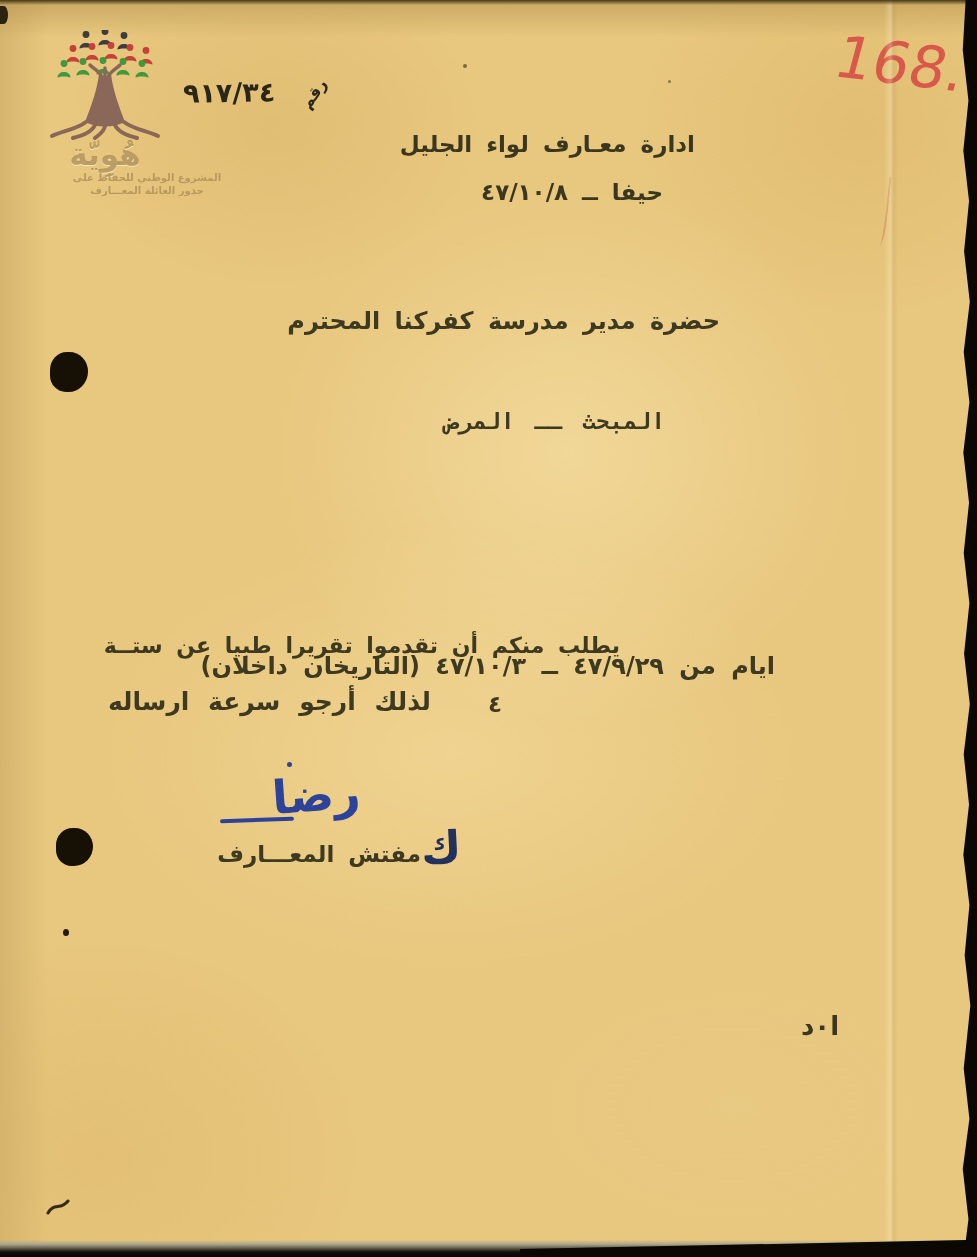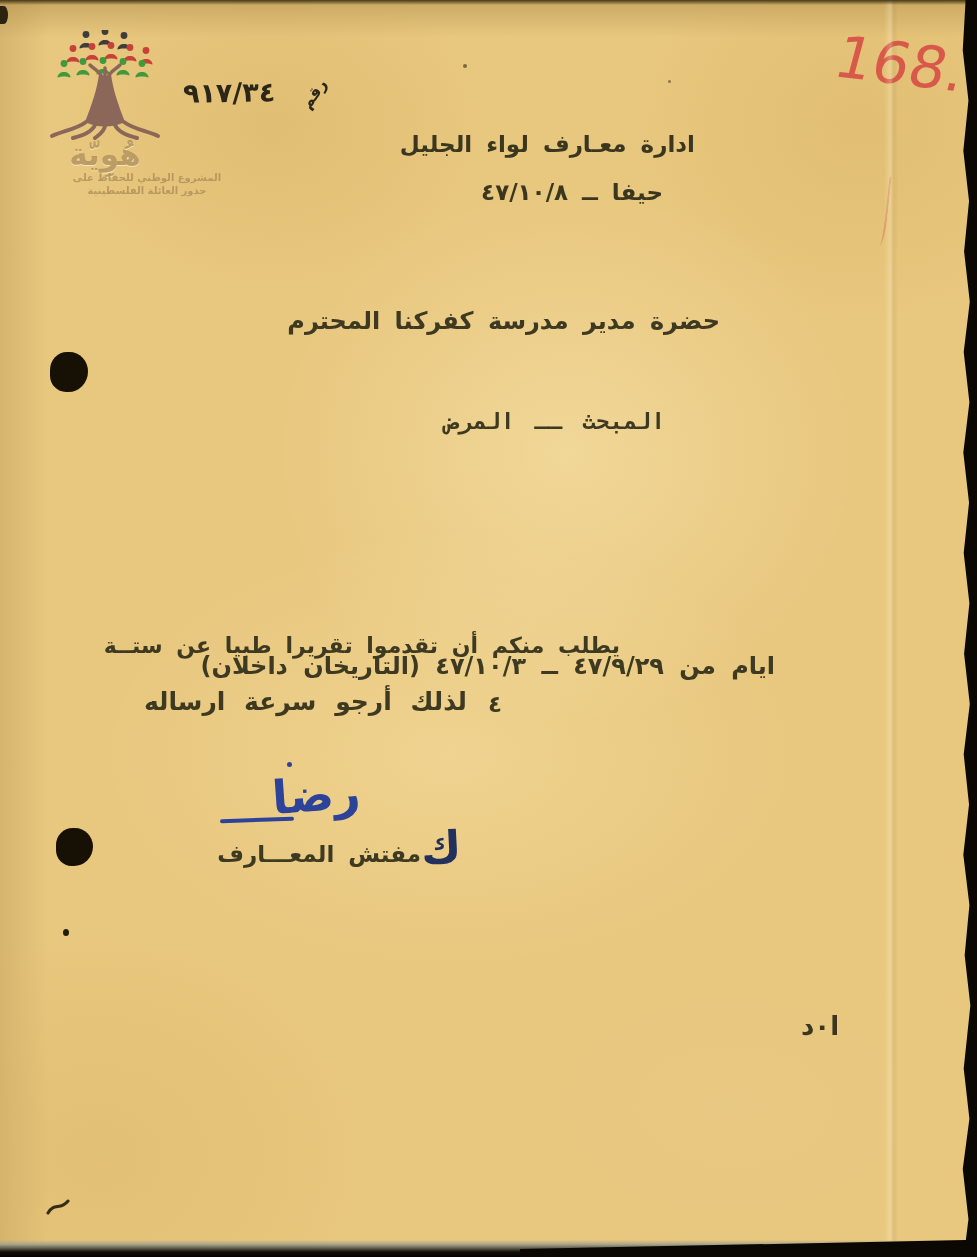--- a/index.html
+++ b/index.html
@@ -83,39 +83,39 @@
         <path d="M41,92 C32,99 18,101 7,106"></path>
         <path d="M79,92 C88,99 102,101 113,106"></path>
         <path d="M50,95 C47,102 36,106 28,108"></path>
         <path d="M70,95 C73,102 84,106 92,108"></path>
         <path d="M60,96 C59,102 54,105 50,108"></path>
       </g>
     </svg>
     <div class="abs" style="left:0; top:108px; width:126px; text-align:center; font-size:31px; font-weight:700;
          color:rgba(176,140,82,.82); text-shadow:0 1px 0 rgba(255,255,240,.55); direction:rtl;">هُوِيّة</div>
     <div class="logo-tagline" style="top:144px;">المشروع الوطني للحفاظ على</div>
-    <div class="logo-tagline" style="top:157px;">جذور العائلة الفلسطينية</div>
+    <div class="logo-tagline" style="top:157px;">جذور العائلة المعـــارف</div>
   </div>
 
   <div class="typed" style="left:183px; top:76px; font-size:27px; letter-spacing:4px; color:#2b2718; transform:rotate(-1deg);">٩١٧/٣٤</div>
   <div class="typed" style="left:298px; top:84px; font-size:16px; color:#2b2718; transform:rotate(-55deg);">رقم</div>
 
   <div class="abs" style="left:836px; top:30px; font-size:58px; color:#d8584a; transform:rotate(7deg) skewX(-8deg);
        font-family:'DejaVu Sans',sans-serif;">168.</div>
 
   <div class="typed" style="right:282px; top:130px; font-size:23px; color:#3b371f;text-align:right;">ادارة معـارف لواء الجليل</div>
   <div class="typed" style="right:314px; top:178px; font-size:23px; color:#3b371f;">حيفا ــ ٤٧/١٠/٨</div>
 
   <div class="typed" style="right:257px; top:306px; font-size:24px;">حضرة مدير مدرسة كفركنا المحترم</div>
 
   <div class="typed" style="right:312px; top:409px; font-size:23px;font-family:Liberation Mono, monospace;">المبحث ــ المرض</div>
 
   <div class="typed" style="right:357px; top:584px; font-size:22px;margin-top:48px;">يطلب منكم أن تقدموا تقريرا طبيا عن ستــة</div>
   <div class="typed" style="right:202px; top:651px; font-size:24px; word-spacing:7px;">ايام من ٤٧/٩/٢٩ ــ ٤٧/١٠/٣ (التاريخان داخلان)</div>
-  <div class="typed" style="right:510px; top:686px; font-size:25px; word-spacing:10px;">لذلك أرجو سرعة ارساله</div>
+  <div class="typed" style="right:546px; top:686px; font-size:25px; word-spacing:10px;">لذلك أرجو سرعة ارساله</div>
   <div class="typed" style="left:488px; top:690px; font-size:23px;">٤</div>
 
   <div class="abs" style="left:272px; top:768px; font-size:46px; font-weight:700; color:#2c4399;
        transform:rotate(-4deg); direction:rtl;">رضا</div>
   <div class="abs" style="left:220px; top:818px; width:74px; height:4px; background:#2c4399; border-radius:2px;
        transform:rotate(-2deg);"></div>
   <div class="abs" style="left:421px; top:822px; font-size:44px; font-weight:700; color:#22305e;
        transform:rotate(-3deg); direction:rtl;">ك</div>
   <div class="typed" style="right:556px; top:840px; font-size:23px;">مفتش المعـــارف</div>
 

